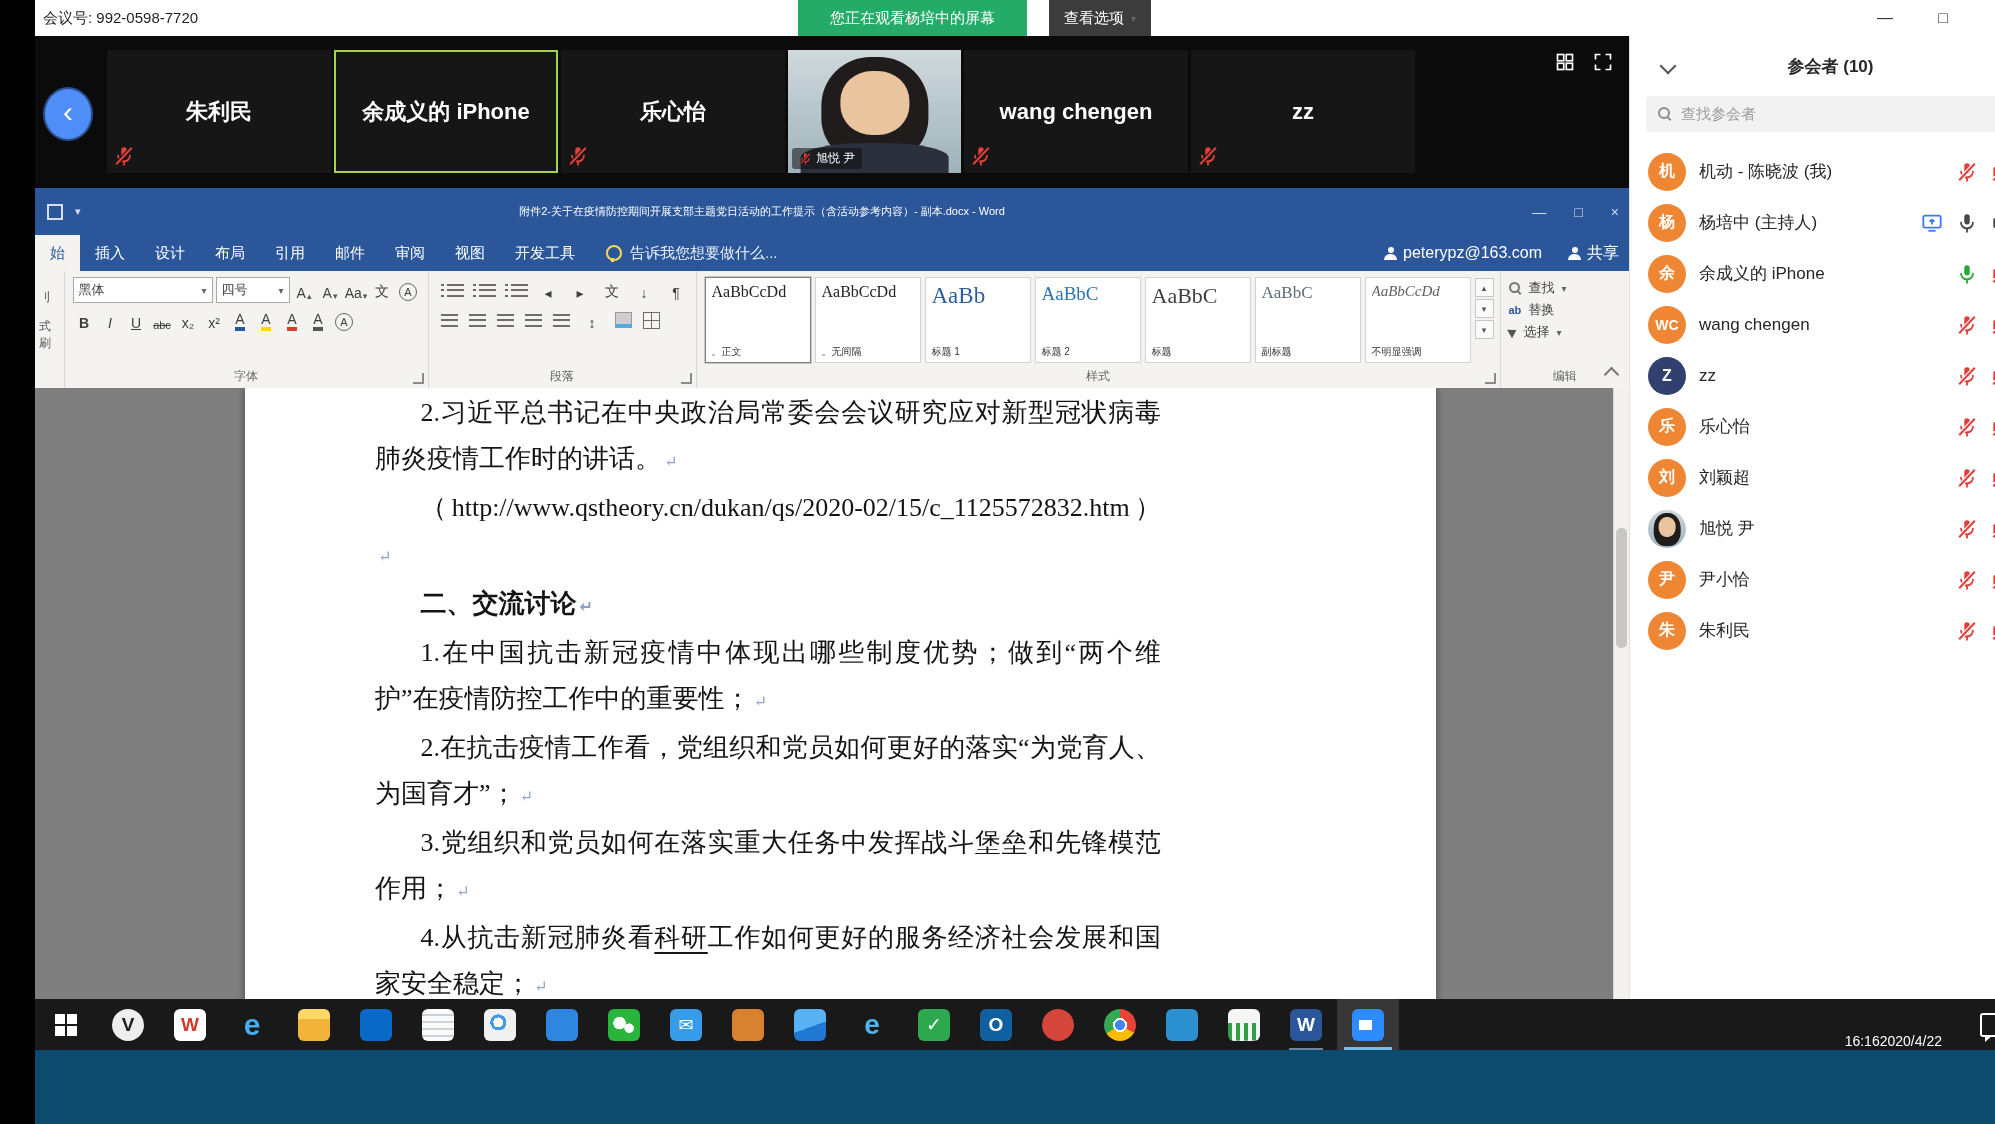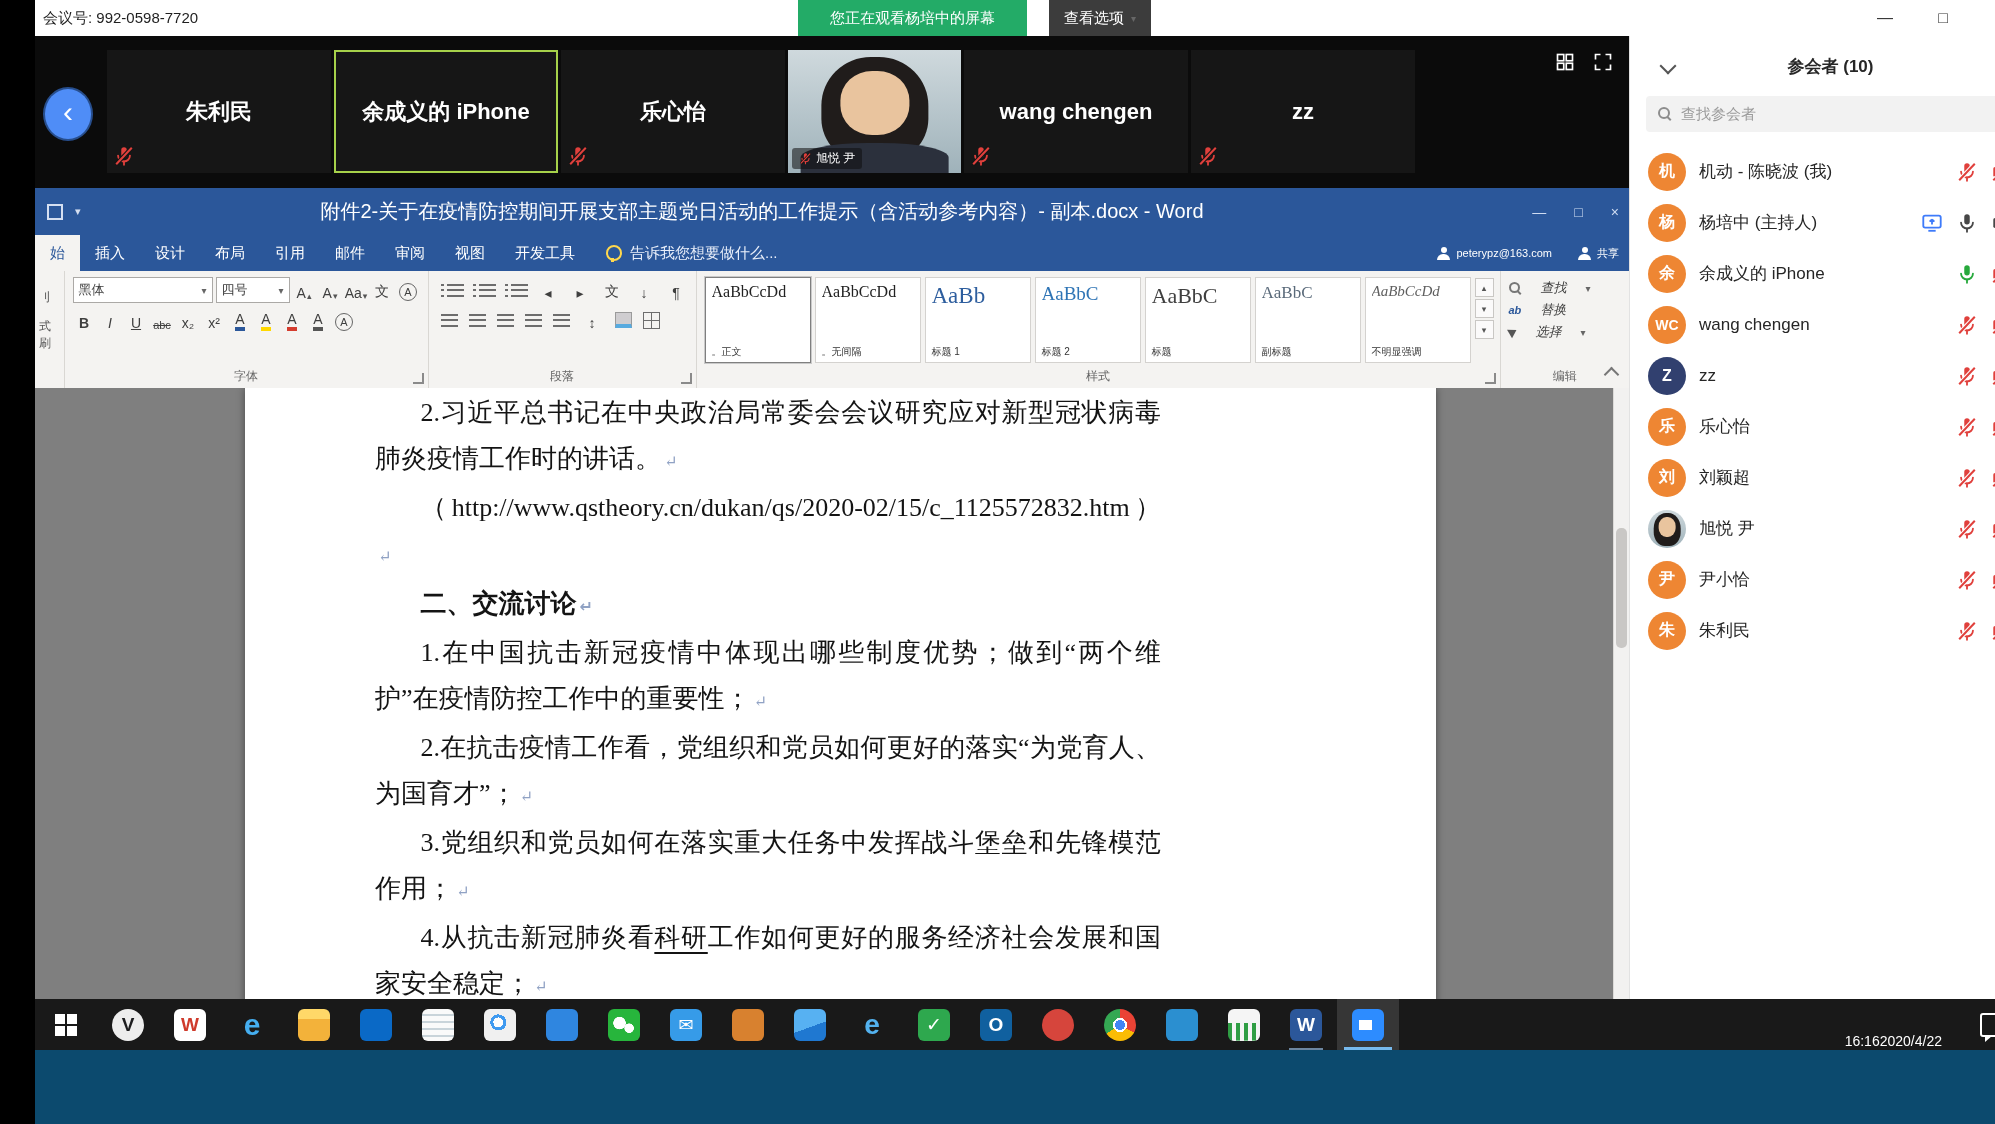--- a/index.html
+++ b/index.html
@@ -39,32 +39,32 @@
   .picon .slash,.picon .slash-bg{display:none;}
   .picon[data-state="muted"]{color:#e0403c;}
   .picon[data-state="muted"] .slash{display:inline;}
   .picon[data-state="muted"] .slash-bg{display:inline;}
   .picon[data-state="on"]{color:#474747;}
   .picon[data-state="live"]{color:#27a93c;}
 
   
   .word{position:absolute;left:0;top:188px;width:1594px;height:811px;background:#f4f3f1;}
   .w-title{position:absolute;left:0;top:0;width:100%;height:47px;background:#2b579a;color:#fff;}
-  .w-title .t{position:absolute;left:60px;right:200px;text-align:center;line-height:47px;font-size:20px;white-space:nowrap;overflow:hidden;}
+  .w-title .t{position:absolute;left:60px;right:200px;text-align:center;line-height:47px;font-size:11px;white-space:nowrap;overflow:hidden;}
   .qa{position:absolute;left:12px;top:0;height:47px;display:flex;align-items:center;gap:12px;opacity:.9;}
   .qa .sq{width:12px;height:12px;border:2px solid #e8eefb;}
   .qa .car{font-size:11px;color:#e8eefb;}
   .w-ctr{position:absolute;right:10px;top:0;height:47px;display:flex;gap:28px;align-items:center;color:#cfdcf2;font-size:14px;}
   .w-tabs{position:absolute;left:0;top:47px;width:100%;height:36px;background:#2b579a;display:flex;align-items:stretch;color:#fff;font-size:15px;}
   .tab{padding:0 15px;display:flex;align-items:center;cursor:pointer;}
   .tab.active{background:#f4f3f1;color:#2b579a;}
   .tellme{display:flex;align-items:center;gap:8px;margin-left:16px;color:#e9effa;cursor:pointer;}
   .bulb{width:12px;height:12px;border:2px solid #ffd84d;border-radius:50%;position:relative;}
   .bulb::after{content:"";position:absolute;left:3px;top:11px;width:3px;height:4px;background:#ffd84d;}
-  .tabs-right{position:absolute;right:10px;top:47px;height:36px;display:flex;gap:26px;align-items:center;color:#fff;font-size:11px;}
+  .tabs-right{position:absolute;right:10px;top:47px;height:36px;display:flex;gap:26px;align-items:center;color:#fff;font-size:16px;}
   .pers{width:13px;height:13px;position:relative;display:inline-block;}
   .pers::before{content:"";position:absolute;left:3.5px;top:0;width:6px;height:6px;border-radius:50%;background:#fff;}
   .pers::after{content:"";position:absolute;left:0;bottom:0;width:13px;height:6px;border-radius:6px 6px 0 0;background:#fff;}
   .hline{display:flex;align-items:center;gap:6px;cursor:pointer;}
 
   
   .ribbon{position:absolute;left:0;top:83px;width:100%;height:117px;background:#f4f3f1;border-bottom:1px solid #bdbbb8;display:flex;color:#3c3c3c;}
   .group{position:relative;border-right:1px solid #d9d7d3;padding:6px 8px 22px 8px;}
   .glabel{position:absolute;bottom:3px;left:0;right:0;text-align:center;font-size:12px;color:#666;}
   .dl{position:absolute;right:4px;bottom:4px;width:9px;height:9px;border-right:2px solid #8a8a8a;border-bottom:2px solid #8a8a8a;cursor:pointer;}
@@ -93,21 +93,21 @@
   .scard.sel{border:1px solid #7f7f7f;box-shadow:0 0 0 1px #c9c9c9;}
   .sample{font-family:"Liberation Serif","DejaVu Serif",serif;font-size:16px;color:#222;white-space:nowrap;overflow:hidden;}
   .c2 .sample{font-size:23px;color:#2e5e9e;}
   .c3 .sample{font-size:19px;color:#2e74b5;}
   .c4 .sample{font-size:22px;color:#404040;}
   .c5 .sample{font-size:17px;color:#5a6a7a;}
   .c6 .sample{font-style:italic;font-size:15px;color:#5f5f5f;}
   .sname{font-size:10px;color:#333;}
   .sscroll{width:17px;display:flex;flex-direction:column;gap:2px;margin-left:4px;padding-top:1px;}
   .sscroll span{width:17px;height:17px;background:#fbfafa;border:1px solid #c9c7c4;display:flex;align-items:center;justify-content:center;font-size:9px;color:#555;cursor:pointer;}
-  .edrow{display:flex;align-items:center;gap:19px;font-size:13px;height:22px;cursor:pointer;color:#3c3c3c;font-style:italic;}
+  .edrow{display:flex;align-items:center;gap:7px;font-size:13px;height:22px;cursor:pointer;color:#3c3c3c;}
   .mag{width:13px;height:13px;position:relative;flex:none;}
   .mag::before{content:"";position:absolute;left:0;top:0;width:7px;height:7px;border:2px solid #777;border-radius:50%;}
   .mag::after{content:"";position:absolute;left:9px;top:8px;width:2px;height:5px;background:#777;transform:rotate(-45deg);}
   .abico{color:#2b579a;font-size:11px;font-weight:700;}
   .selarrow{width:0;height:0;border-left:8px solid #555;border-top:5px solid transparent;border-bottom:5px solid transparent;transform:rotate(-30deg);}
   .collapse{position:absolute;right:12px;bottom:8px;width:9px;height:9px;border-left:2px solid #777;border-top:2px solid #777;transform:rotate(45deg);cursor:pointer;}
 
   
   .doc{position:absolute;left:0;top:200px;width:100%;height:611px;background:#7f7f7f;overflow:hidden;}
   .page{position:absolute;left:210px;top:0;width:1191px;height:640px;background:#fff;box-shadow:0 0 8px rgba(0,0,0,.45);}

